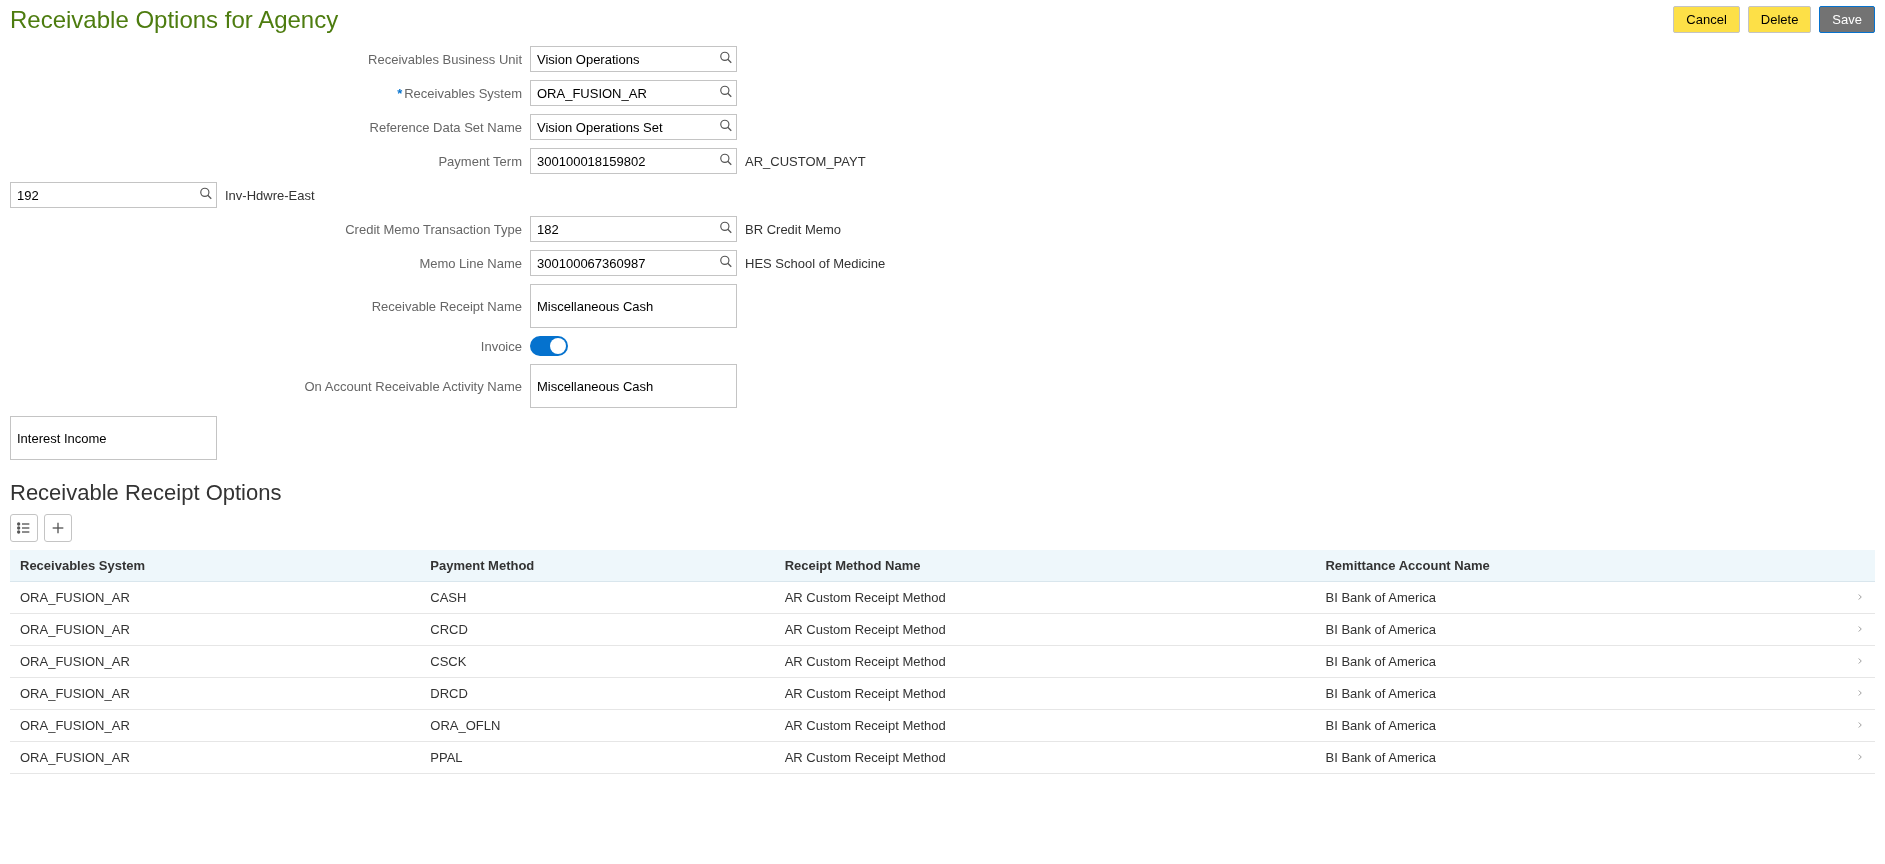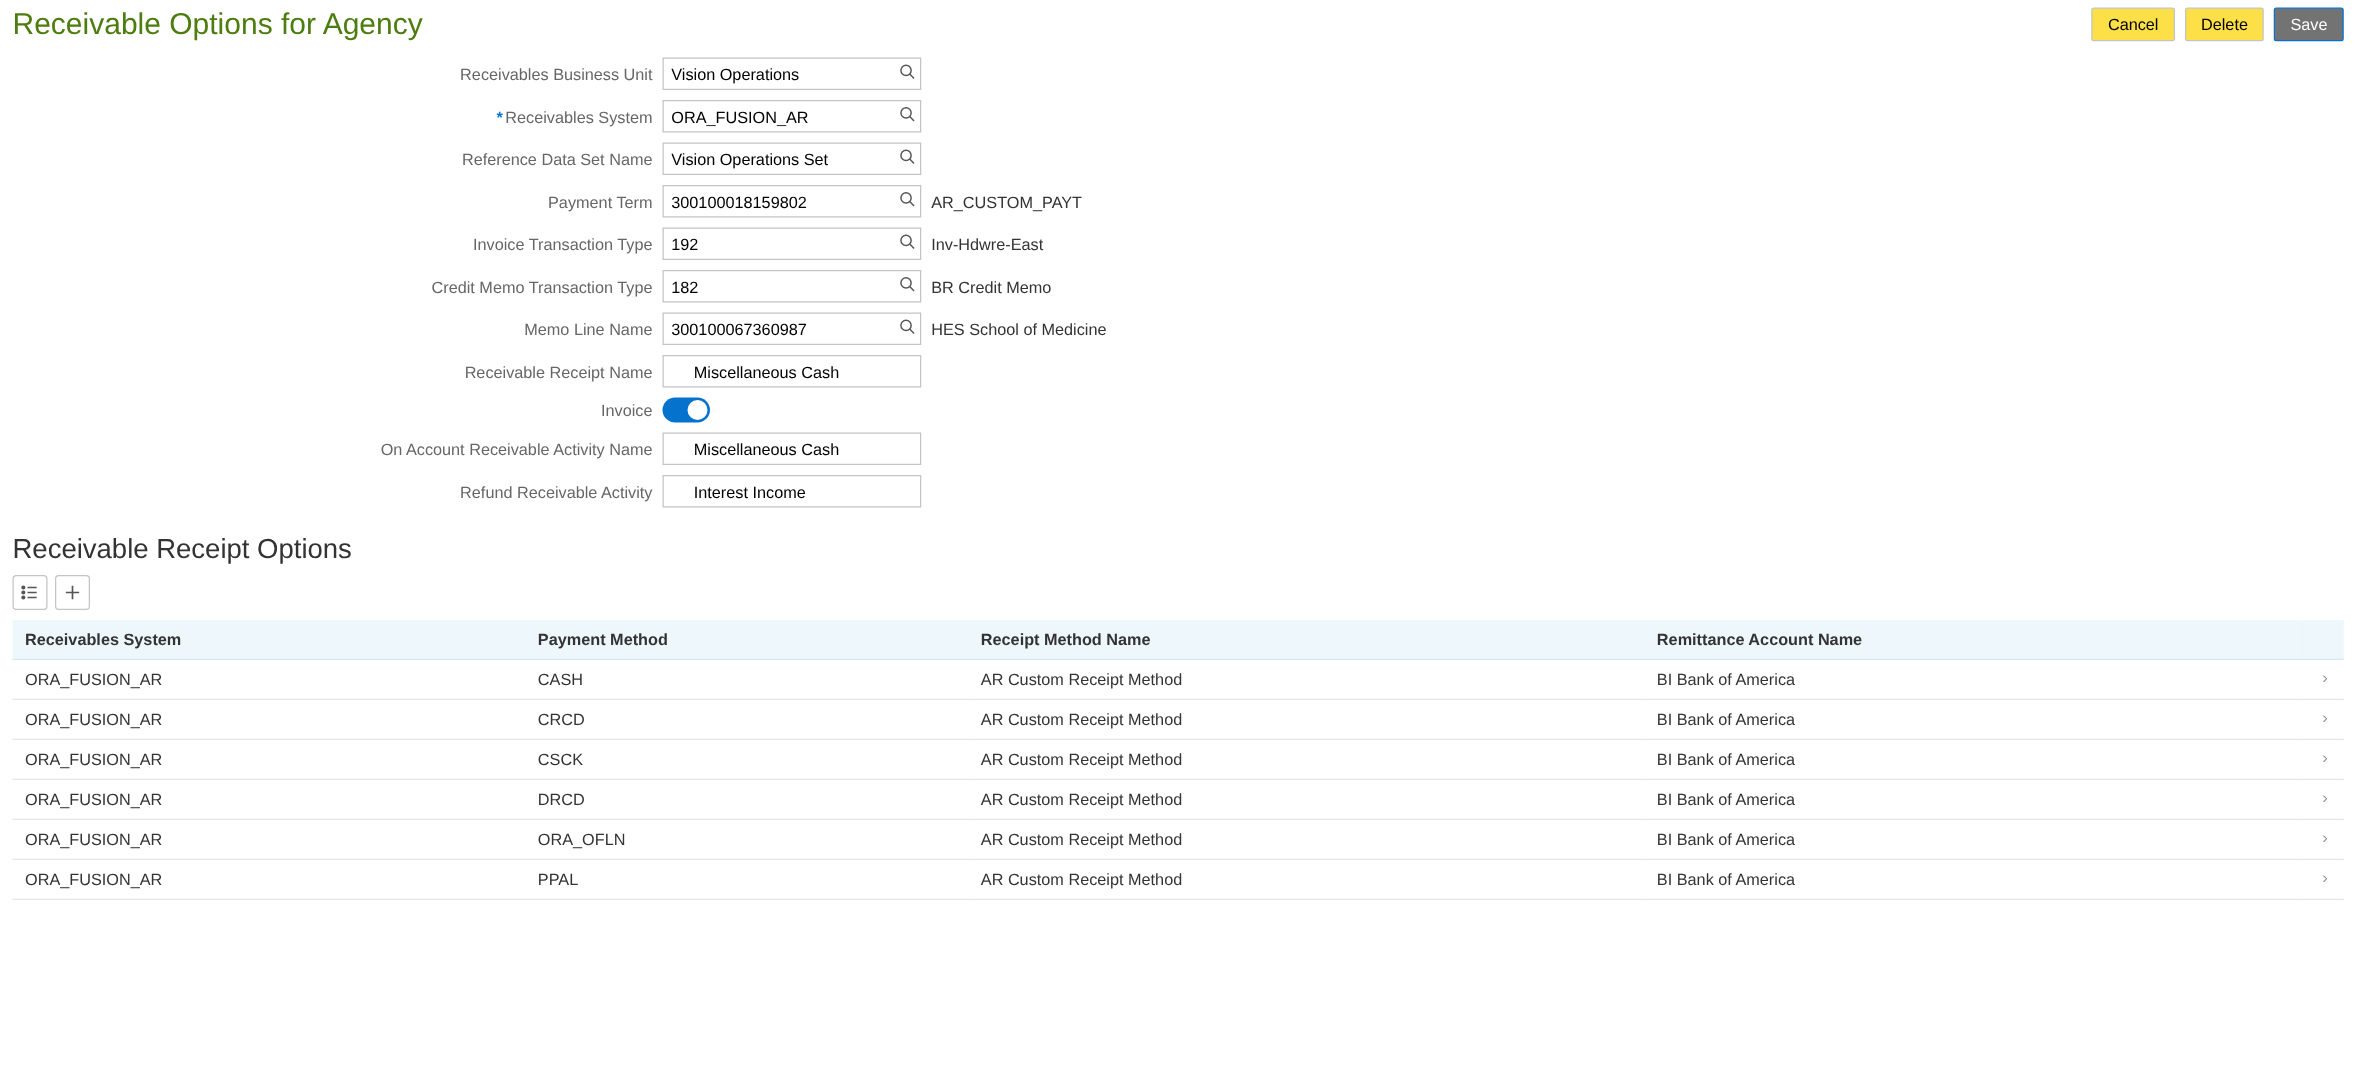--- a/index.html
+++ b/index.html
@@ -79,22 +79,22 @@
     position: absolute;
     right: 4px;
     top: 50%;
     transform: translateY(-50%);
     color: #555;
     cursor: pointer;
     font-size: 14px;
   }
   .plain-input {
     width: 207px;
-    height: 26px;
-    padding: 3px 24px;
+    height: 44px;
+    padding: 3px 6px;
     border: 1px solid #c4c4c4;
     font-size: 13px;
     background: #fff;
   }
   .hint {
     margin-left: 8px;
     font-size: 13px;
     color: #333;
   }
   .toggle {
@@ -216,21 +216,20 @@
         <svg width="14" height="14" viewBox="0 0 24 24" fill="none" stroke="currentColor" stroke-width="2">
             <circle cx="10" cy="10" r="7"></circle>
             <line x1="21" y1="21" x2="15" y2="15"></line>
           </svg>
       </span>
     </div>
     <span class="hint">AR_CUSTOM_PAYT</span>
   </div>
 
   <div class="form-row">
-    <div class="form-label">Invoice Transaction Type</div>
     <div class="lov-wrap">
       <input class="lov-input" value="192" style="">
       <span class="lov-search">
         <svg width="14" height="14" viewBox="0 0 24 24" fill="none" stroke="currentColor" stroke-width="2">
             <circle cx="10" cy="10" r="7"></circle>
             <line x1="21" y1="21" x2="15" y2="15"></line>
           </svg>
       </span>
     </div>
     <span class="hint">Inv-Hdwre-East</span>
@@ -275,21 +274,20 @@
         <div class="knob"></div>
       </div>
   </div>
 
   <div class="form-row">
     <div class="form-label">On Account Receivable Activity Name</div>
     <input class="plain-input" value="Miscellaneous Cash" style="">
   </div>
 
   <div class="form-row">
-    <div class="form-label">Refund Receivable Activity</div>
     <input class="plain-input" value="Interest Income" style="">
   </div>
 
 </div>
 
 <h2>Receivable Receipt Options</h2>
 
 <div class="toolbar">
   <div class="toolbtn">
     <svg width="16" height="16" viewBox="0 0 24 24" fill="none" stroke="currentColor" stroke-width="2">

